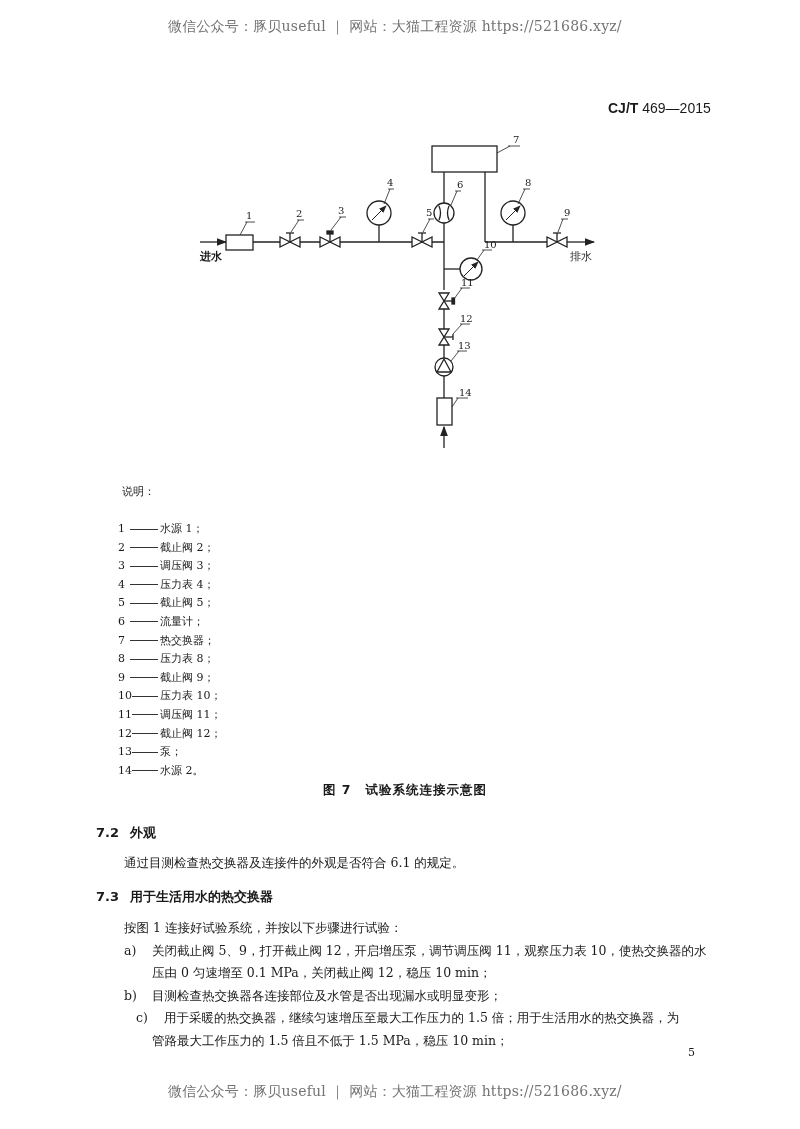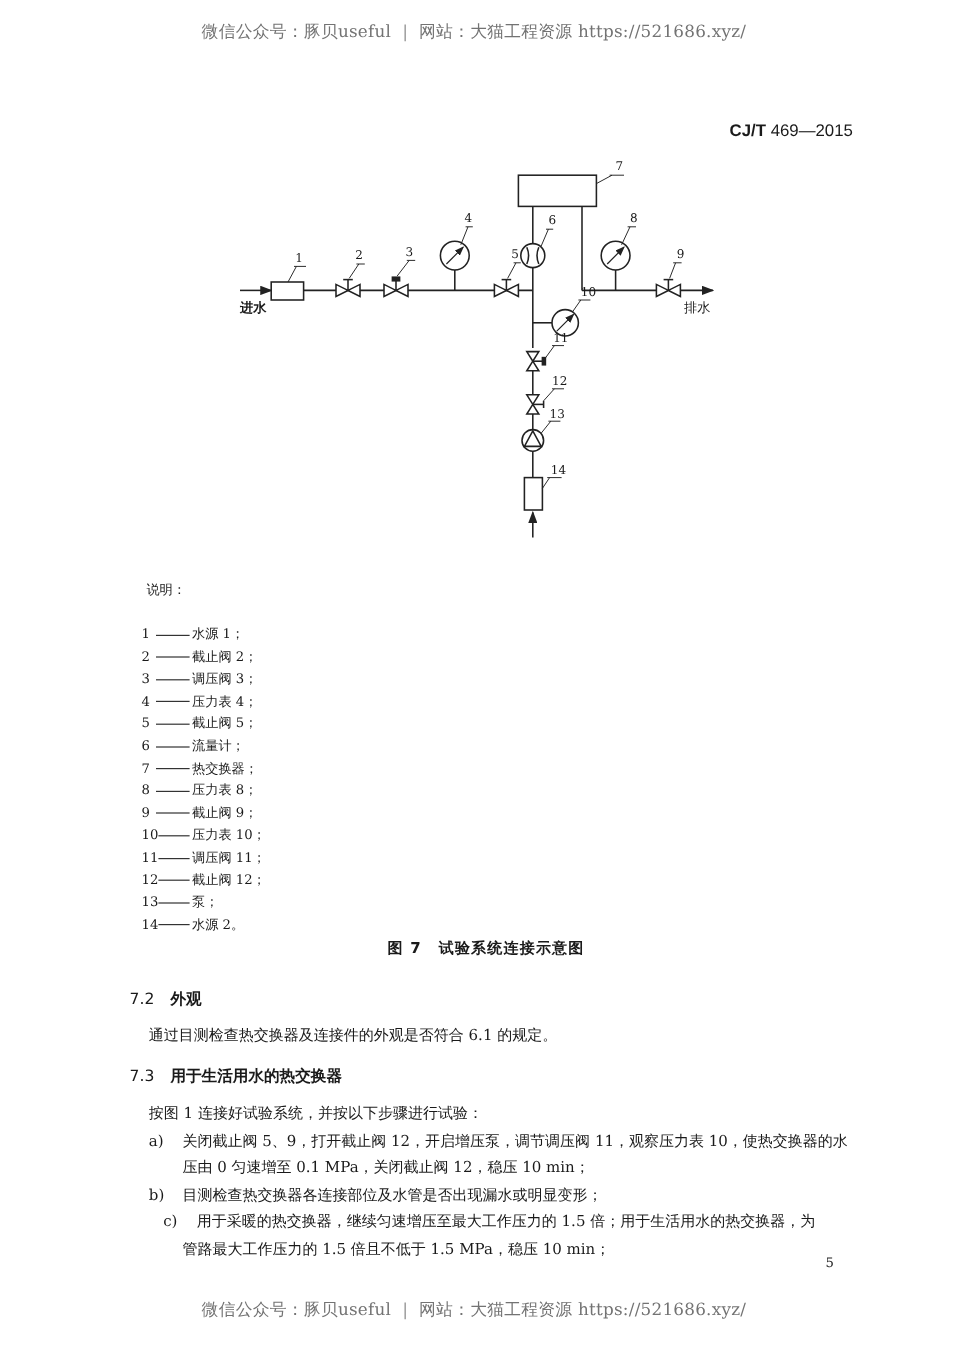--- a/index.html
+++ b/index.html
@@ -11,21 +11,21 @@
   .std-code .num { font-weight:normal; }
   .diagram { position:absolute; left:0; top:0; width:800px; height:470px; }
   .legend-title { font-size:11px; }
   .legend-row { font-size:11px; height:18.6px; line-height:18.6px; }
   .legend-num { display:inline-block; width:12px; }
   .dash { display:inline-block; width:28px; border-top:1px solid #333; vertical-align:middle; margin:0 2px 0 0; }
   .dash.long { width:26px; }
   .fig-caption { font-family:"DejaVu Sans","Liberation Sans",sans-serif; font-weight:bold; font-size:12.5px; letter-spacing:1px; }
   .fig-caption .gap { display:inline-block; width:14px; }
   .sec-head { font-family:"DejaVu Sans","Liberation Sans",sans-serif; font-weight:bold; font-size:13px; }
-  .sec-head .num { font-weight:normal; display:inline-block; width:34px;margin-left:12px; }
+  .sec-head .num { font-weight:bold; display:inline-block; width:34px; }
   .para { font-size:12.5px; }
   .item-label { display:inline-block; width:28px; }
   .page-num { font-size:11px; }
 </style>
 </head>
 <body>
 
 <div class="abs watermark" style="left:168px; top:18px;">微信公众号：豚贝useful ｜ 网站：大猫工程资源 https://521686.xyz/</div>
 
 <div class="abs std-code" style="left:608px; top:100px;">

